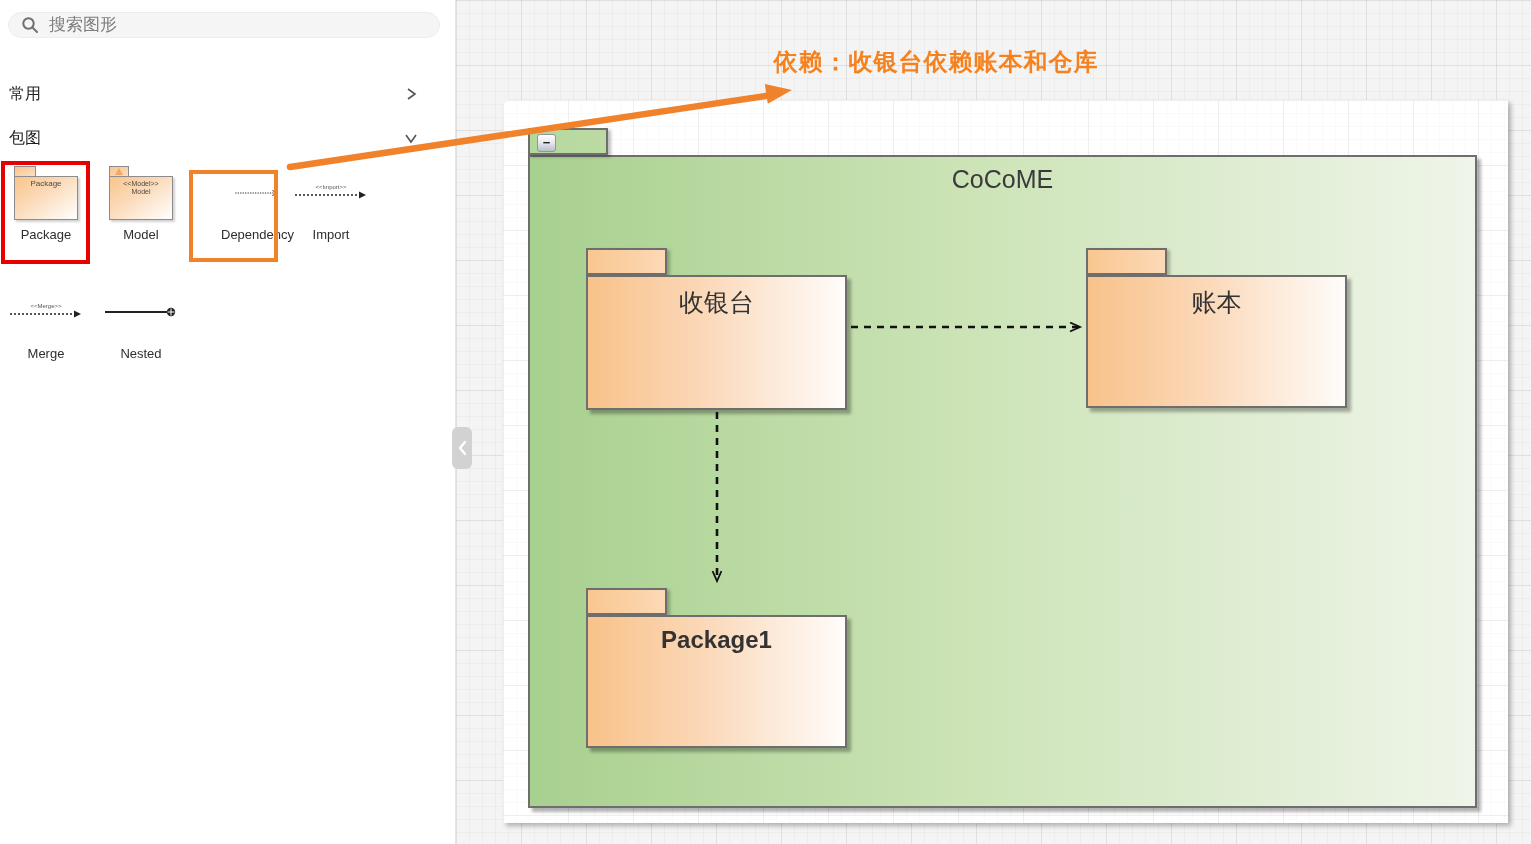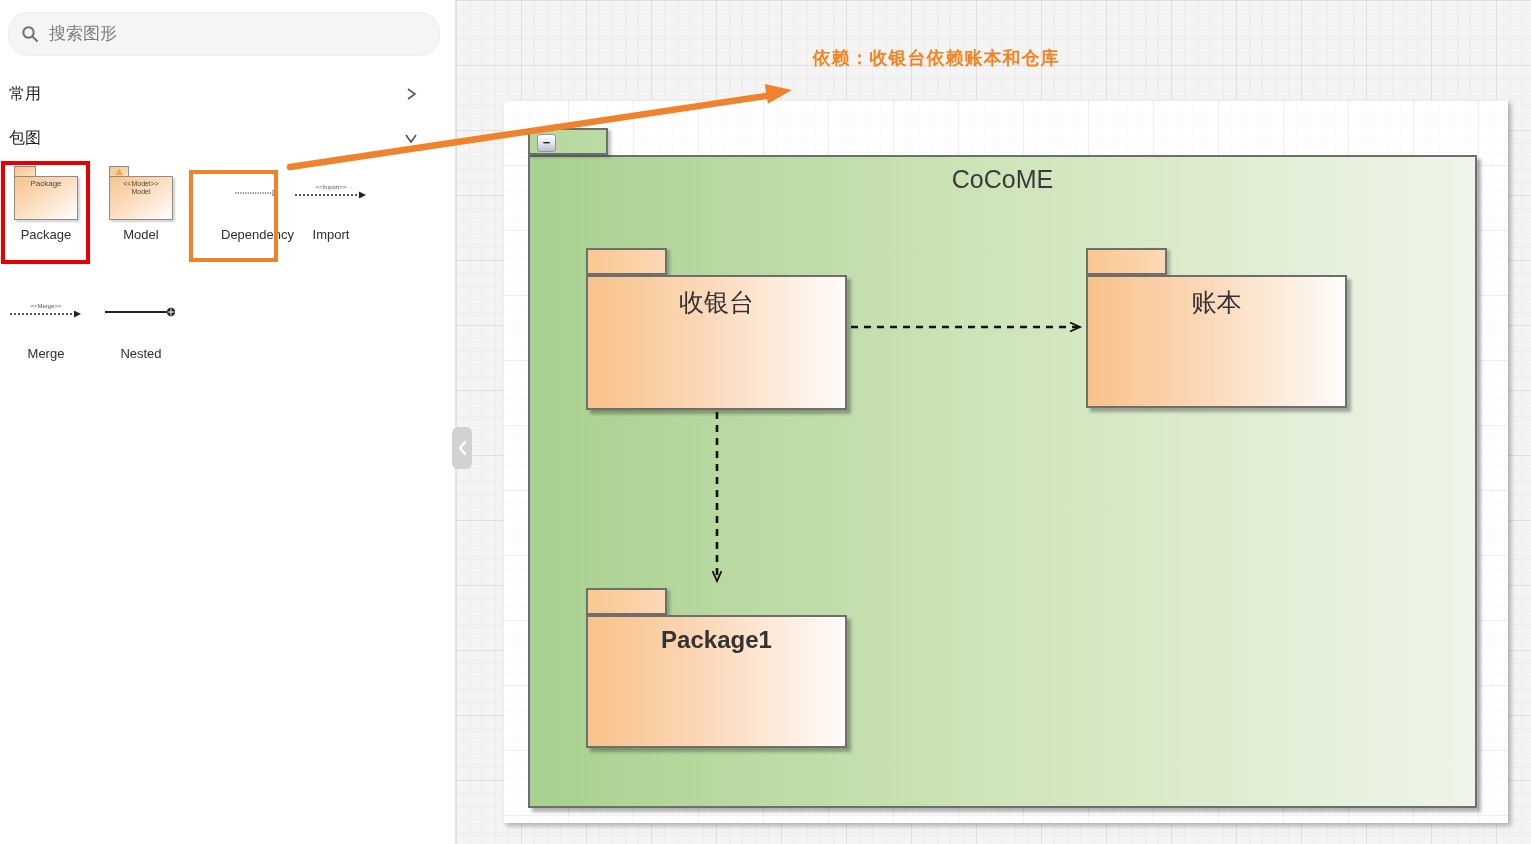--- a/index.html
+++ b/index.html
@@ -4,21 +4,21 @@
 <style>
   * { margin:0; padding:0; box-sizing:border-box; }
   html,body { width:1531px; height:844px; overflow:hidden; background:#fff;
               font-family:"Liberation Sans","DejaVu Sans",sans-serif; }
   .app { position:relative; width:1531px; height:844px; }
 
   
   .sidebar { position:absolute; left:0; top:0; width:456px; height:844px; background:#fff; }
   .sidebar-divider { position:absolute; left:455px; top:0; width:1px; height:844px; background:#e4e4e4; }
 
-  .searchbox { position:absolute; left:8px; top:12px; width:432px; height:44px;
+  .searchbox { position:absolute; left:8px; top:12px; width:432px; height:26px;
                background:#f5f5f5; border:1px solid #ededed; border-radius:20px;
                display:flex; align-items:center; padding:0 12px; }
   .searchbox input { flex:1; border:none; outline:none; background:transparent;
                      font-size:17px; color:#333; margin-left:10px;
                      font-family:"Liberation Sans","DejaVu Sans",sans-serif; }
   .searchbox input::placeholder { color:#7d7d7d; }
 
   .section-row { position:absolute; left:0; width:436px; height:36px;
                  display:flex; align-items:center; justify-content:space-between;
                  padding:0 18px 0 9px; cursor:pointer; }
@@ -68,21 +68,21 @@
           background-image:
             linear-gradient(to right, rgba(0,0,0,0.045) 1px, transparent 1px),
             linear-gradient(to bottom, rgba(0,0,0,0.045) 1px, transparent 1px),
             linear-gradient(to right, rgba(0,0,0,0.02) 1px, transparent 1px),
             linear-gradient(to bottom, rgba(0,0,0,0.02) 1px, transparent 1px);
           background-size:65px 65px,65px 65px,13px 13px,13px 13px;
           border-top-left-radius:8px;
           box-shadow:3px 3px 5px rgba(0,0,0,0.28); }
 
   .annotation { position:absolute; left:180px; top:46px; width:600px; text-align:center;
-                font-size:18px; font-weight:bold; color:#f5821f; letter-spacing:1px; z-index:20; }
+                font-size:24px; font-weight:bold; color:#f5821f; letter-spacing:1px; z-index:20; }
 
   .pkg-tab { position:absolute; border:2px solid #6e6e6e;
              background:linear-gradient(to right,#f9c790,#fcd9b6);
              box-shadow:3px 2px 3px rgba(0,0,0,.25); z-index:2; }
   .pkg-body { position:absolute; border:2px solid #6e6e6e;
               background:linear-gradient(to right,#f8c28a 0%,#fbd8b8 45%,#fefcfa 100%);
               box-shadow:4px 4px 3px rgba(0,0,0,.3);
               text-align:center; color:#333; z-index:2; }
   .pkg-body .pkg-name { margin-top:9px; font-size:25px; }
   .container-tab  { left:72px; top:128px; width:80px; height:27px;

